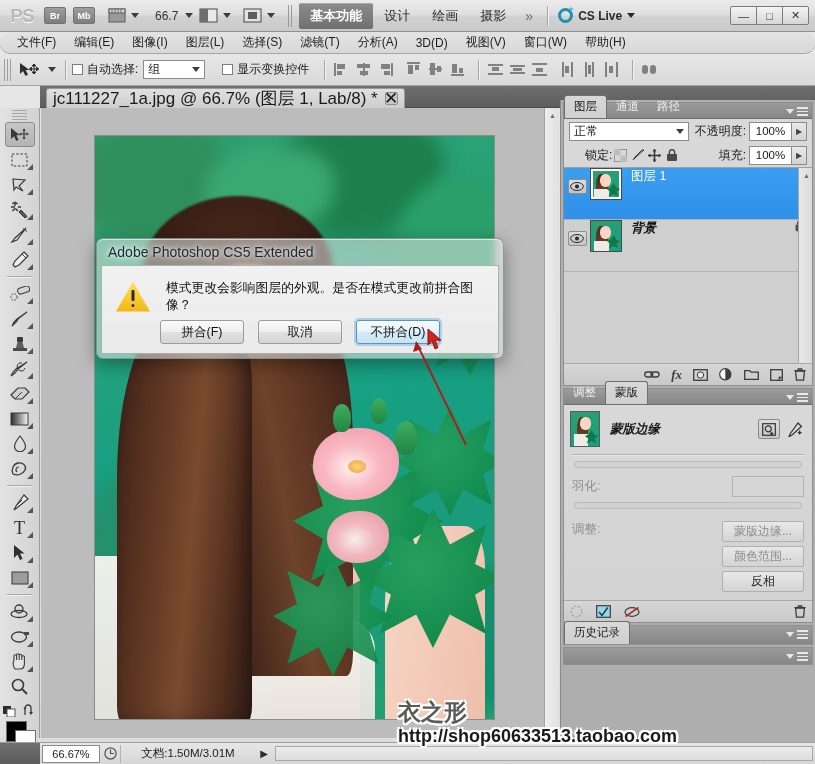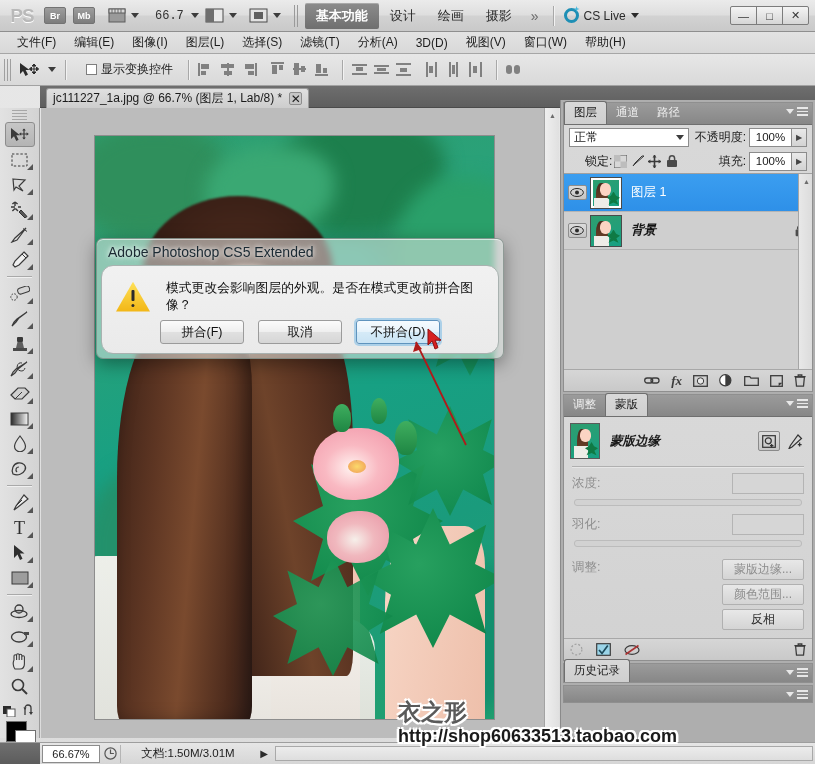--- a/index.html
+++ b/index.html
@@ -22,32 +22,32 @@
     text-shadow:0 1px 0 #fff;}
   .sqbtn{
     width:22px;height:17px;margin-right:7px;border:1px solid #737373;border-radius:2px;
     background:linear-gradient(#9d9d9d,#7d7d7d); color:#fff; font-size:9px; font-weight:bold;
     display:flex;align-items:center;justify-content:center; cursor:pointer;
   }
   .tb-group{display:flex;align-items:center;height:100%;}
   .icon-dd{display:flex;align-items:center;margin:0 6px;cursor:pointer;}
   .caret{ width:0;height:0;border-left:4px solid transparent;border-right:4px solid transparent;
     border-top:5px solid #3c3c3c; margin-left:5px; }
-  .zoomval{font-size:12px;color:#333;margin:0 2px 0 10px;font-family:Liberation Mono, monospace;}
+  .zoomval{font-size:12px;color:#333;margin:0 2px 0 10px;}
   .vsep{width:1px;height:20px;background:#a8a8a8;margin:0 6px;box-shadow:1px 0 0 #f2f2f2;}
   .vsep2{width:4px;height:22px;border-left:1px solid #9a9a9a;border-right:1px solid #9a9a9a;margin:0 7px;}
   .ws-tab{
     font-size:13px;color:#2b2b2b;padding:4px 11px;cursor:pointer;white-space:nowrap;
   }
   .ws-tab.active{
     background:linear-gradient(#8c8c8c,#6f6f6f); color:#fff; font-weight:bold;
     border-radius:2px; box-shadow:inset 0 1px 0 rgba(255,255,255,.25);
   }
   .chev{font-size:14px;color:#6a6a6a;padding:0 8px;cursor:pointer;}
-  .cslive{display:flex;align-items:center;margin-left:4px;cursor:pointer;}
+  .cslive{display:flex;align-items:center;margin-left:4px;cursor:pointer;font-weight:bold;}
   .cslive-ring{
     width:15px;height:15px;border-radius:50%;border:3.5px solid #1e8fb5;
     position:relative;margin-right:5px;
   }
   .cslive-ring:after{content:"";position:absolute;right:-4px;top:-5px;width:6px;height:6px;
     background:#43b8dd;clip-path:polygon(50% 0,61% 39%,100% 50%,61% 61%,50% 100%,39% 61%,0 50%,39% 39%);}
   .cslive-txt{font-size:12px;color:#2a2a2a;}
   .wbtns{position:absolute;right:6px;top:6px;display:flex;}
   .wbtn{
     width:27px;height:19px;border:1px solid #7c7c7c;
@@ -55,21 +55,21 @@
     display:flex;align-items:center;justify-content:center;font-size:11px;color:#333;
     cursor:pointer; margin-left:-1px;
   }
   .wbtn:first-child{border-radius:2px 0 0 2px}
   .wbtn:last-child{border-radius:0 2px 2px 0}
 
   
   .menubar{
     position:absolute;left:0;top:32px;width:815px;height:22px;
     background:linear-gradient(#e3e3e3,#d8d8d8);border-bottom:1px solid #a6a6a6;
-    display:flex;align-items:center;padding-left:8px;
+    display:flex;align-items:center;padding-left:8px;border-radius:10px;
   }
   .menu-item{font-size:12px;color:#1d1d1d;padding:2px 9px;cursor:pointer;white-space:nowrap;}
 
   
   .optbar{
     position:absolute;left:0;top:54px;width:815px;height:32px;
     background:linear-gradient(#e7e7e7,#d9d9d9);border-bottom:1px solid #a2a2a2;
     display:flex;align-items:center;padding-left:4px;
   }
   .grip{width:7px;height:22px;
@@ -93,21 +93,21 @@
   .tabstrip{
     position:absolute;left:40px;top:86px;width:775px;height:22px;
     background:linear-gradient(#6e6e6e,#5e5e5e);border-bottom:1px solid #4a4a4a;
   }
   .doctab{
     position:absolute;left:6px;top:2px;height:20px;
     background:linear-gradient(#e0e0e0,#cdcdcd);
     border:1px solid #9a9a9a;border-bottom:none;border-radius:3px 3px 0 0;
     display:flex;align-items:center;padding:0 6px;cursor:pointer;
   }
-  .doctab span{font-size:12px;color:#1a1a1a;white-space:nowrap;}
+  .doctab span{font-size:17px;color:#1a1a1a;white-space:nowrap;}
   .tab-x{
     width:13px;height:13px;border:1px solid #8d8d8d;background:#c6c6c6;margin-left:7px;
     display:flex;align-items:center;justify-content:center;font-size:9px;color:#444;
     border-radius:2px;cursor:pointer;
   }
 
   
   .toolbar{
     position:absolute;left:0;top:108px;width:40px;height:630px;
     background:linear-gradient(90deg,#e2e2e2,#d3d3d3);
@@ -247,21 +247,21 @@
     font-size:10px;color:#2b2b2b;cursor:pointer;}
   .sb-hscroll{flex:4;height:15px;background:linear-gradient(#ececec,#dedede);
     border:1px solid #a9a9a9;margin:0 2px;position:relative;}
 
   
   .dock{
     position:absolute;left:560px;top:100px;width:255px;bottom:22px;
     background:#aeaeae;border-left:1px solid #8a8a8a;
   }
   .panel{background:linear-gradient(#d9d9d9,#d2d2d2);border:1px solid #8f8f8f;margin:2px;}
-  .ptabs{display:flex;align-items:flex-end;height:22px;
+  .ptabs{display:flex;align-items:flex-end;height:16px;
     background:linear-gradient(#9b9b9b,#878787);border-bottom:1px solid #6f6f6f;position:relative;}
   .ptab{font-size:11.5px;color:#f0f0f0;padding:3px 9px 4px;margin-top:2px;cursor:pointer;
     border-radius:3px 3px 0 0;white-space:nowrap;}
   .ptab.active{background:linear-gradient(#d8d8d8,#cfcfcf);color:#1a1a1a;border:1px solid #6f6f6f;border-bottom:none;}
   .pmenu{position:absolute;right:4px;top:4px;display:flex;align-items:center;cursor:pointer;}
   .pmenu .bars{display:flex;flex-direction:column;gap:2px;margin-left:3px;}
   .pmenu .bars i{display:block;width:11px;height:1.6px;background:#e8e8e8;}
   .pmenu .tri{width:0;height:0;border-left:4px solid transparent;border-right:4px solid transparent;
     border-top:5px solid #e8e8e8;}
 
@@ -275,21 +275,21 @@
   .plabel{font-size:12px;color:#1a1a1a;white-space:nowrap;margin-left:6px;}
   .numbox{width:43px;height:19px;background:#fff;border:1px solid #8c8c8c;margin-left:3px;
     font-size:11.5px;color:#1a1a1a;display:flex;align-items:center;justify-content:center;cursor:text;}
   .stepper{width:15px;height:19px;border:1px solid #8c8c8c;border-left:none;
     background:linear-gradient(#e9e9e9,#d3d3d3);display:flex;align-items:center;justify-content:center;
     font-size:8px;color:#444;cursor:pointer;}
   .lockico{width:17px;height:18px;display:flex;align-items:center;justify-content:center;
     font-size:12px;color:#3a3a3a;cursor:pointer;}
 
   .layerlist{background:#cfcfcf;border-top:1px solid #a0a0a0;height:196px;position:relative;overflow:hidden;}
-  .layerrow{display:flex;align-items:center;height:38px;border-bottom:1px solid #b4b4b4;cursor:pointer;}
+  .layerrow{display:flex;align-items:flex-start;height:52px;border-bottom:1px solid #b4b4b4;cursor:pointer;}
   .layerrow.sel{background:linear-gradient(#3b9ef0,#2e90e8);}
   .eye{width:26px;height:36px;display:flex;align-items:center;justify-content:center;cursor:pointer;}
   .eye-in{width:19px;height:15px;background:linear-gradient(#dcdcdc,#c4c4c4);
     border:1px solid #8e8e8e;border-radius:2px;display:flex;align-items:center;justify-content:center;
     font-size:10px;color:#2a2a2a;}
   .thumb{width:32px;height:32px;border:1px solid #4a4a4a;overflow:hidden;position:relative;flex:none;
     background:linear-gradient(160deg,#2e9e6f,#17a083);}
   .thumb.outlined{outline:2px solid #fff;outline-offset:-3px;}
   .thumb-hair{position:absolute;left:5px;top:5px;width:12px;height:27px;
     background:linear-gradient(#4a2a1c,#7a4a2e);border-radius:40% 20% 0 0;}
@@ -344,21 +344,21 @@
     backdrop-filter:blur(3px);
   }
   .dlg-title{
     height:25px;display:flex;align-items:center;padding:0 11px;
     font-size:14px;color:#1b2a33;
     text-shadow:0 0 4px rgba(255,255,255,.95),0 0 8px rgba(255,255,255,.8);
   }
   .dlg-body{
     position:absolute;left:4px;right:4px;top:26px;bottom:4px;
     background:linear-gradient(#f1f1f1,#eaeaea);
-    border:1px solid #a9b2b0;border-radius:12px;
+    border:1px solid #a9b2b0;border-radius:0;
   }
   .dlg-msgrow{display:flex;align-items:center;padding:14px 14px 0;}
   .warn{width:34px;height:31px;position:relative;flex:none;margin-right:16px;}
   .warn-tri{position:absolute;inset:0;
     background:linear-gradient(#ffe25a,#f2b616);
     clip-path:polygon(50% 2%,100% 98%,0 98%);}
   .warn-tri:before{content:"";position:absolute;left:50%;top:30%;transform:translateX(-50%);
     width:3px;height:11px;background:#2b2b2b;border-radius:1px;}
   .warn-tri:after{content:"";position:absolute;left:50%;top:74%;transform:translateX(-50%);
     width:3.2px;height:3.2px;background:#2b2b2b;border-radius:50%;}
@@ -448,20 +448,28 @@
   <div class="optbar">
     <div class="grip"></div>
     <div class="opt-tool">
       <svg width="22" height="17" viewBox="0 0 22 17">
         <path d="M2 2 L2 13 L5 10 L7.5 15 L10 13.6 L7.6 9 L11.5 9 Z" fill="#2c2c2c"></path>
         <path d="M16 3 v10 M11.5 8 h9 M16 3 l-2 2 h4z M16 13 l-2-2 h4z M11.5 8 l2-2 v4z M20.5 8 l-2-2 v4z" stroke="#2c2c2c" fill="#2c2c2c" stroke-width="1"></path>
       </svg>
       <span class="caret" style="margin-left:8px"></span>
     </div>
     <div class="vsep"></div>
+    <div class="opt-tool">
+      <span class="cb"></span>
+      <span class="opt-lbl">自动选择:</span>
+      <div class="opt-select">
+        <span>组</span>
+        <span class="caret"></span>
+      </div>
+    </div>
     <div class="opt-tool" style="margin-left:14px">
       <span class="cb"></span>
       <span class="opt-lbl">显示变换控件</span>
     </div>
     <div class="vsep" style="margin-left:12px"></div>
 
     <div class="align-ico">
       <i class="ai-b" style="left:0;top:1px;width:2px;height:13px"></i>
         <i class="ai-b" style="left:3px;top:2px;width:8px;height:5px"></i>
         <i class="ai-b" style="left:3px;top:9px;width:5px;height:4px"></i>
@@ -945,24 +953,20 @@
         <span class="maskbtn flat">
           <svg width="16" height="15" viewBox="0 0 16 15">
               <path d="M11 1 L14.5 4.5 L5 13 L2 14.6 L3.4 11.5 Z" fill="none" stroke="#333" stroke-width="1.2"></path>
           <path d="M12.6 8.6 v4 M10.8 10.6 h3.8" stroke="#333" stroke-width="1.3"></path>
             </svg>
         </span>
       </div>
       <div class="hr"></div>
 
       <div class="sliderow">
-        <div class="sl-top">
-          <span class="sl-lbl">浓度:</span>
-          <span class="sl-box"></span>
-        </div>
         <div class="sl-track"></div>
       </div>
       <div class="sliderow" style="margin-top:8px">
         <div class="sl-top">
           <span class="sl-lbl">羽化:</span>
           <span class="sl-box"></span>
         </div>
         <div class="sl-track"></div>
       </div>
 

